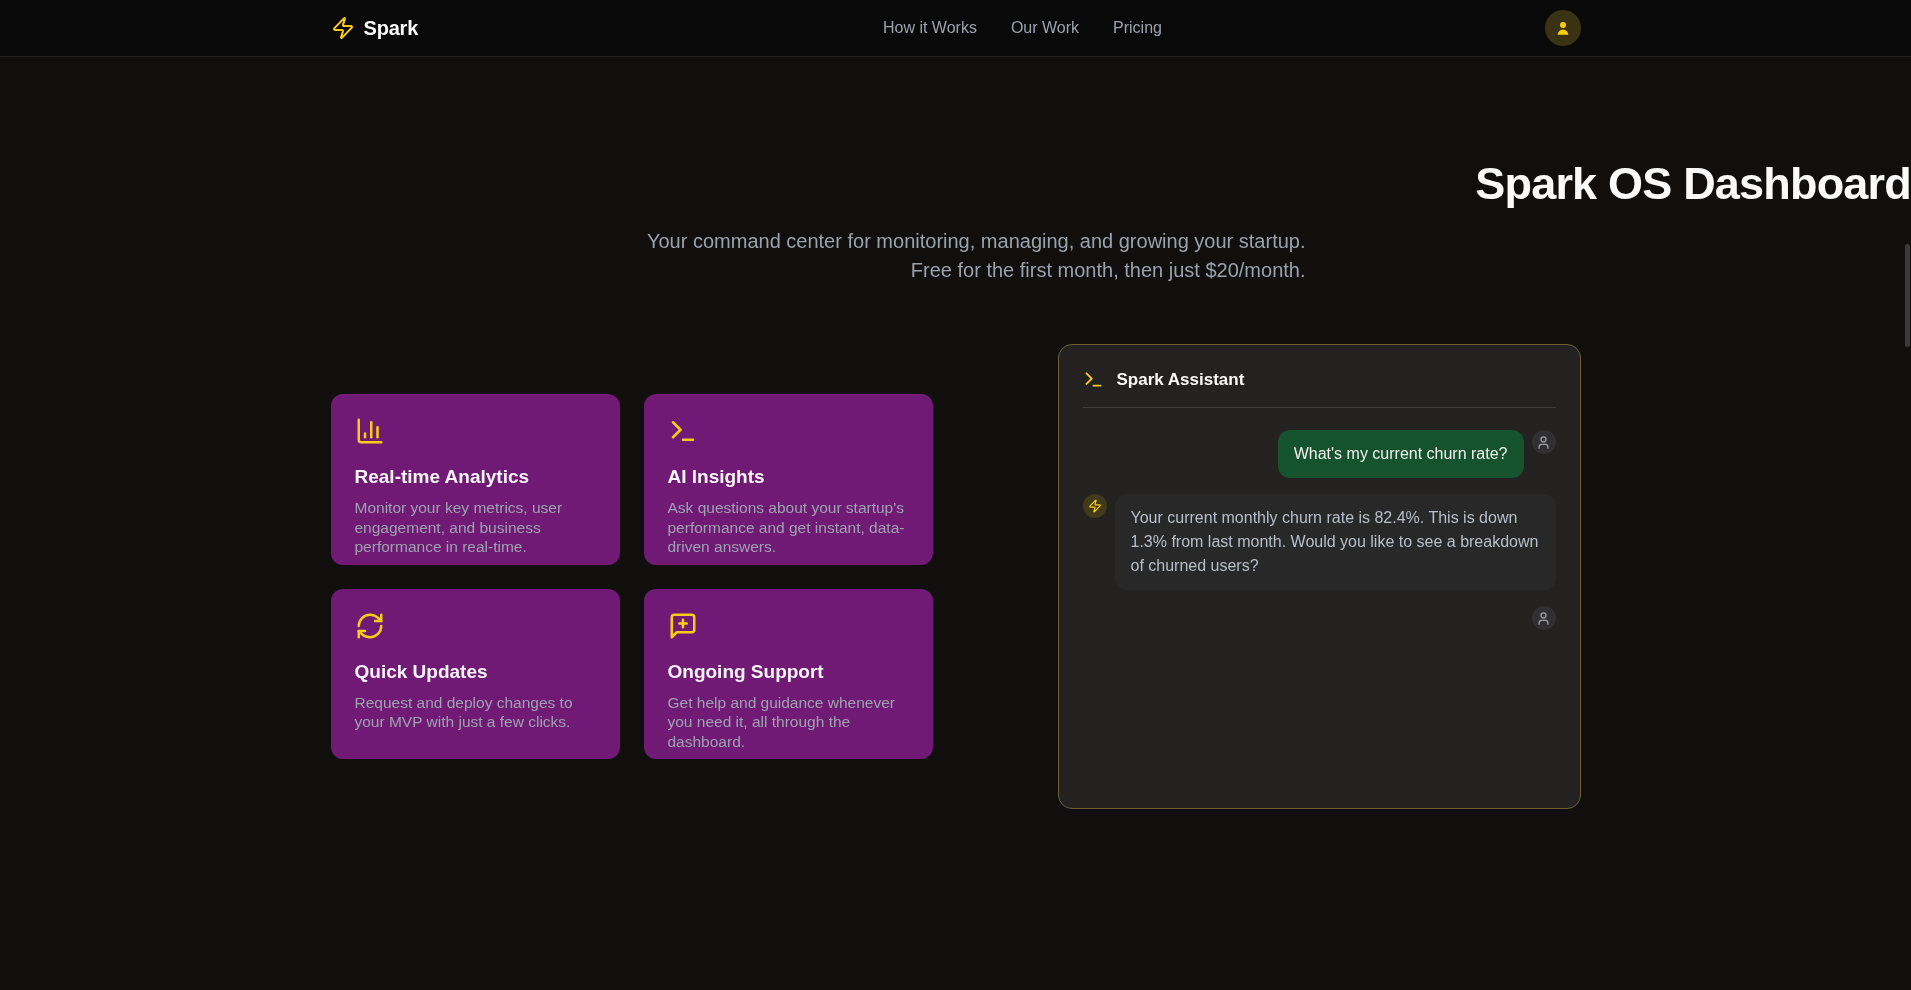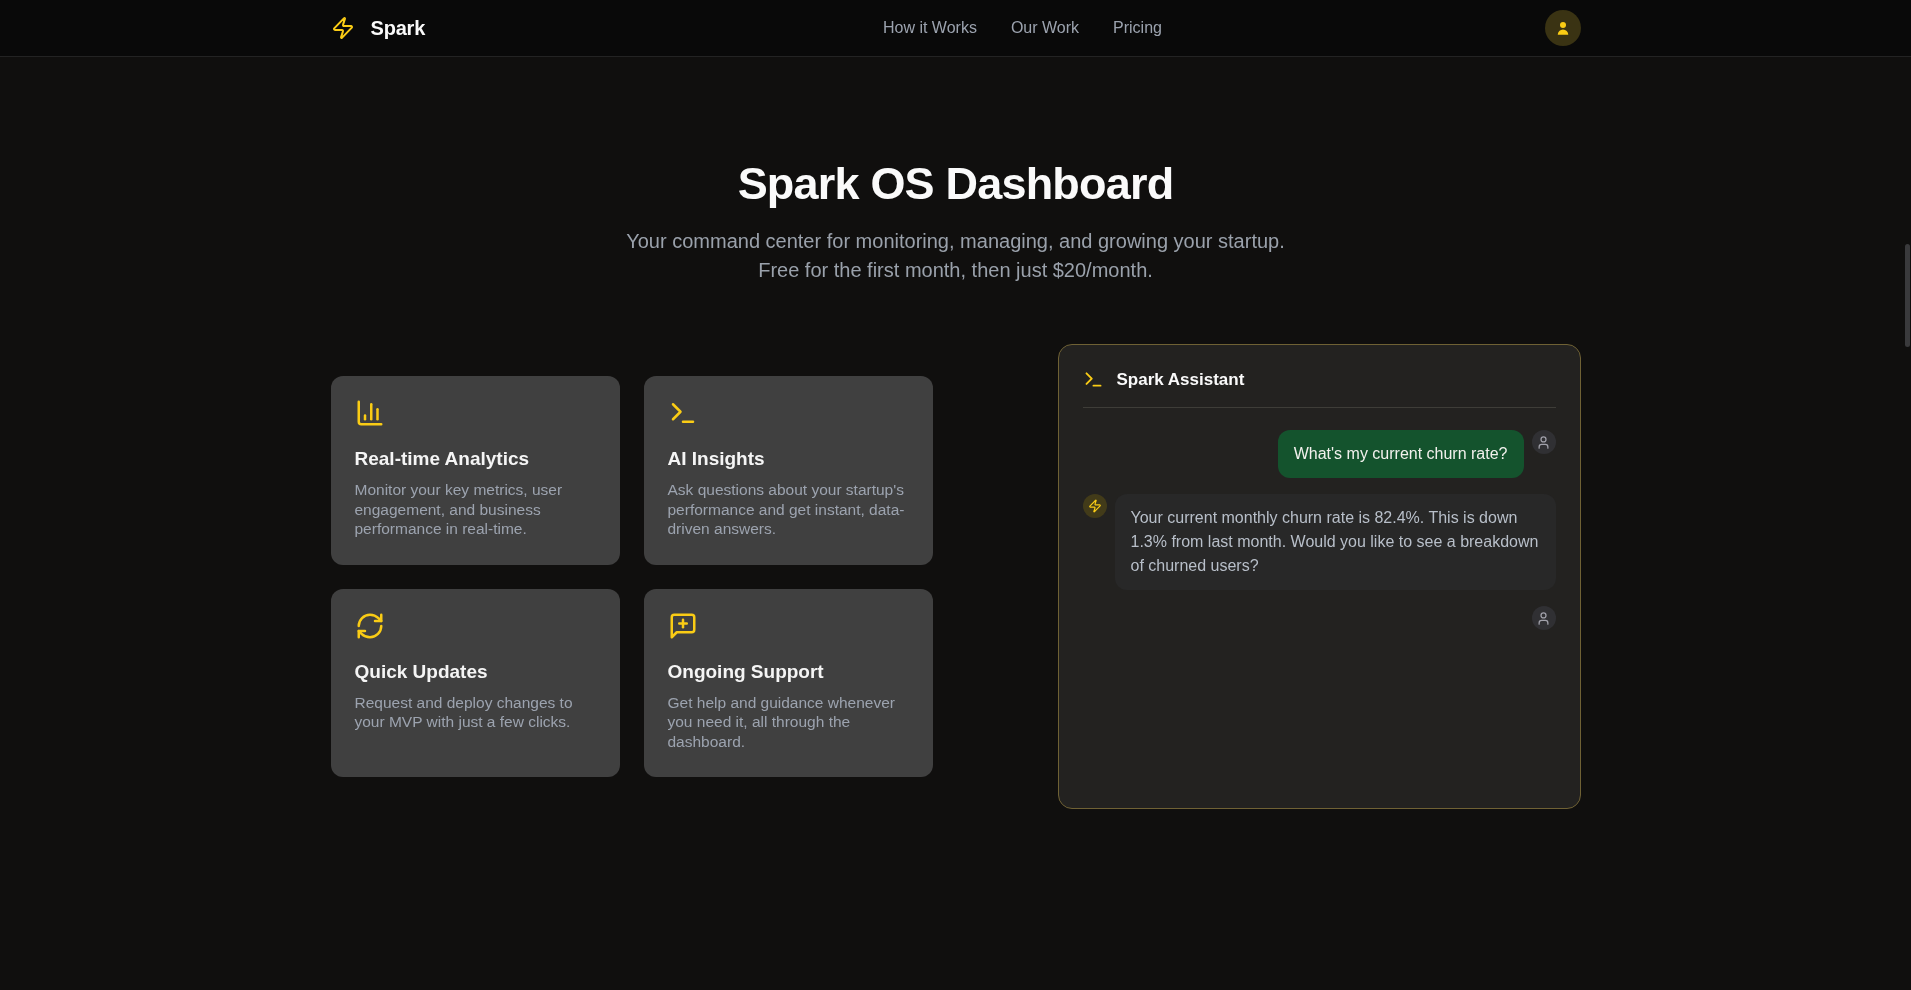--- a/index.html
+++ b/index.html
@@ -3,37 +3,37 @@
 <meta charset="utf-8">
 <style>
   * { margin:0; padding:0; box-sizing:border-box; }
   html,body { background:#000; }
   body { font-family:"Liberation Sans", sans-serif; }
   .viewport { position:relative; width:1911px; height:990px; background:#100f0e; overflow:hidden; }
 
   
   .topnav { height:57px; background:#090909; border-bottom:1px solid #232323; }
   .topnav-inner { width:1250px; margin:0 auto; height:100%; display:flex; align-items:center; justify-content:space-between; }
-  .brand { display:flex; align-items:center; gap:16px; cursor:pointer; }
+  .brand { display:flex; align-items:center; gap:9px; cursor:pointer; }
   .brand-name { color:#fafafa; font-size:20px; font-weight:bold; letter-spacing:-0.2px; }
   .nav-links { display:flex; align-items:center; gap:34px; position:absolute; left:50%; transform:translateX(-26%); }
   .nav-link { color:#9ca3af; font-size:16px; cursor:pointer; text-decoration:none; }
   .avatar-btn { width:36px; height:36px; border-radius:50%; background:#3a3313; border:none; display:flex; align-items:center; justify-content:center; cursor:pointer; }
 
   
-  .hero { padding-top:100px; text-align:center; }
+  .hero { padding-top:100px; text-align:right; }
   .hero-title { color:#fafafa; font-size:45px; font-weight:bold; letter-spacing:-0.8px; line-height:1.2; }
   .hero-subtitle { margin:16px auto 0; width:700px; color:#9aa1ab; font-size:20px; line-height:28.5px; }
 
   
   .content-row { width:1250px; margin:60px auto 0; display:flex; justify-content:space-between; align-items:center; }
 
   
   .features-grid { width:602px; display:grid; grid-template-columns:289px 289px; gap:24px; }
-  .card { background:#404040; border-radius:12px; padding:22px 24px 26px; }
+  .card { background:#701a75; border-radius:12px; padding:22px 24px 8px; }
   .card-icon { margin-top:2px; }
   .card-title { margin-top:20px; color:#f5f5f5; font-size:19px; font-weight:bold; }
   .card-desc { margin-top:10px; color:#9ca3af; font-size:15.5px; line-height:19.5px; }
 
   
   .chat-panel { width:523px; min-height:465px; background:#232220; border:1px solid #6f6134; border-radius:14px; padding:24px 24px 28px; }
   .chat-header { display:flex; align-items:center; gap:13px; padding-bottom:17px; border-bottom:1px solid #3e3d38; }
   .chat-title { color:#fafafa; font-size:17px; font-weight:bold; }
   .chat-messages { margin-top:22px; display:flex; flex-direction:column; gap:16px; }
   .msg-row { display:flex; align-items:flex-start; gap:8px; }

